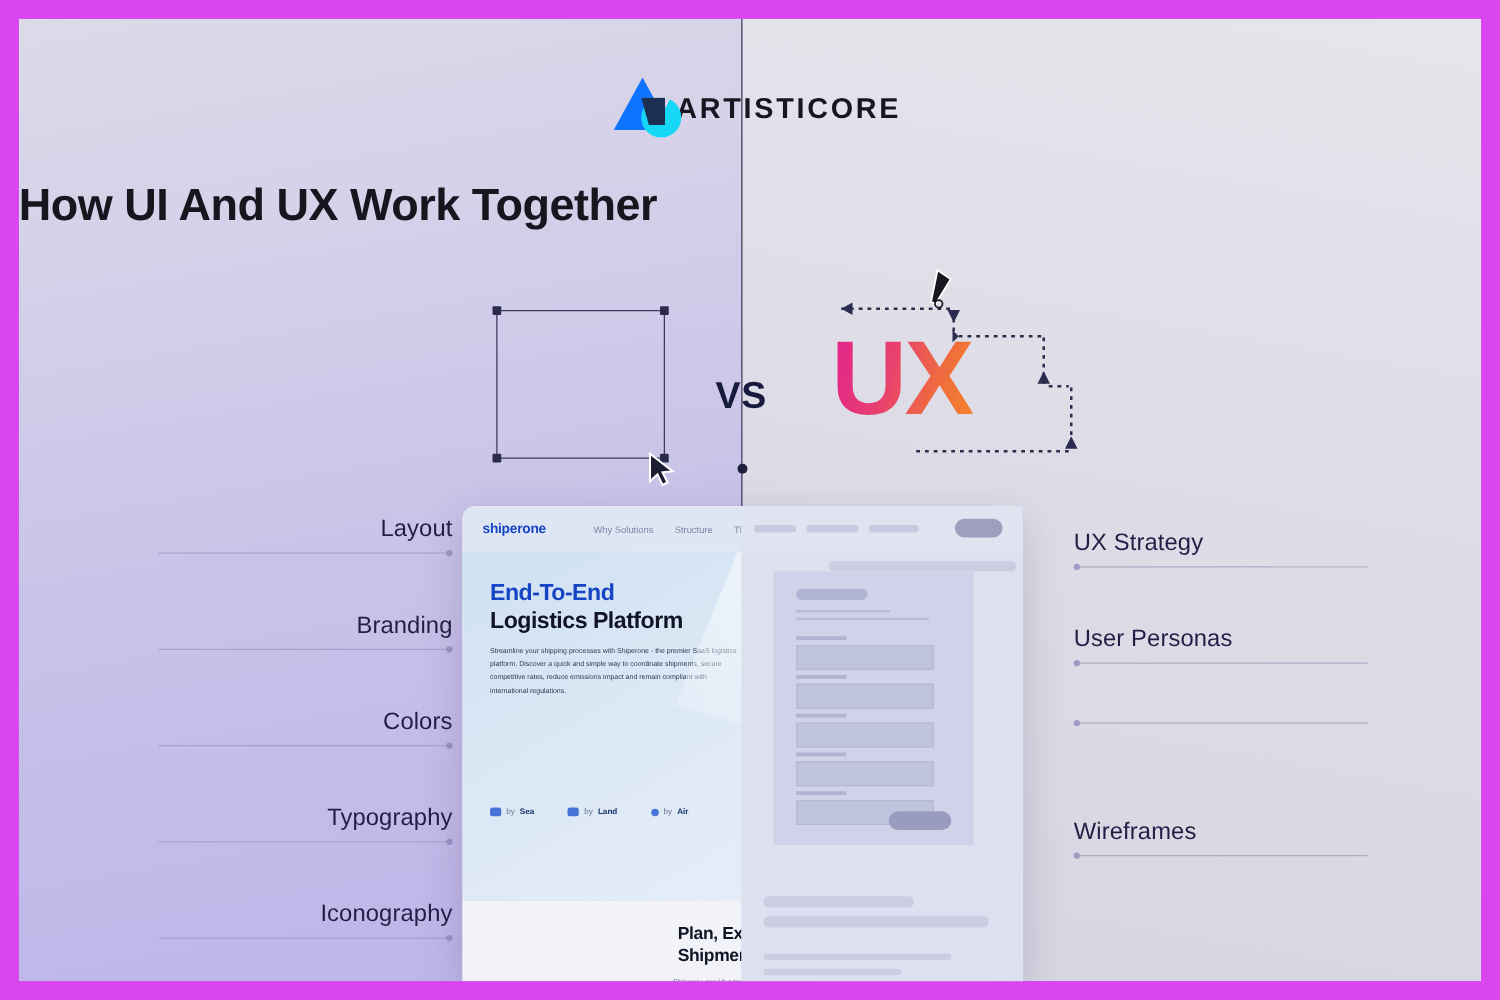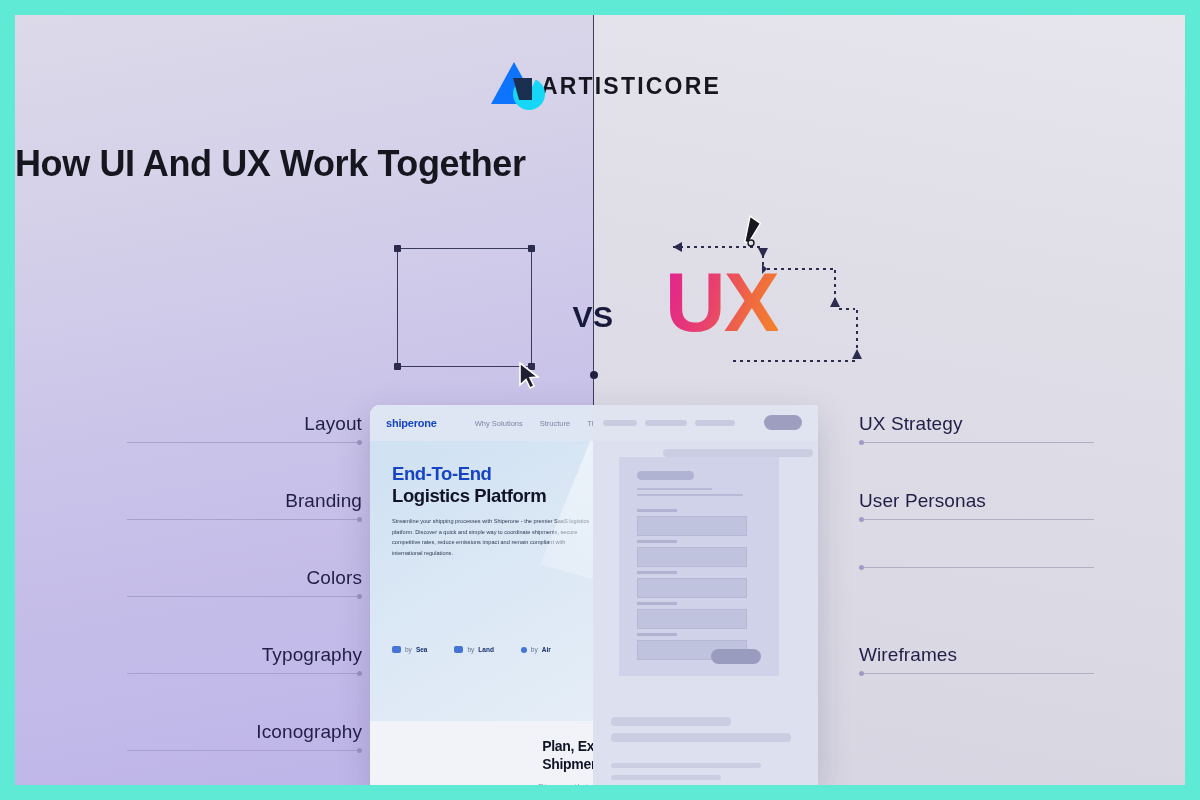--- a/index.html
+++ b/index.html
@@ -1,21 +1,21 @@
 <!DOCTYPE html>
 <html><head>
 <meta charset="utf-8">
 <style>
   html,body{margin:0;padding:0;}
   body{
     width:1200px;height:800px;overflow:hidden;
     font-family:"Liberation Sans",sans-serif;
     background:#0a6cfb;
   }
-  .frame{position:absolute;left:0;top:0;width:1200px;height:800px;background:#5eead4;}
+  .frame{position:absolute;left:0;top:0;width:1200px;height:800px;background:#d946ef;}
   .canvas{
     position:absolute;left:15px;top:15px;width:1170px;height:770px;
     overflow:hidden;
   }
   
   .bg-left{position:absolute;left:0;top:0;width:578px;height:770px;
     background:linear-gradient(170deg,#dcdae9 0%,#d3cfe9 28%,#c8c1e9 58%,#bdb4e8 100%);}
   .bg-right{position:absolute;left:578px;top:0;width:592px;height:770px;
     background:linear-gradient(190deg,#e6e5ec 0%,#dedde7 45%,#d6d5e1 100%);}
   .bg-left:after{content:"";position:absolute;inset:0;
@@ -60,21 +60,21 @@
   .ux-wrap{position:absolute;left:636px;top:200px;width:220px;height:170px;}
   .ux-text{position:absolute;left:14px;top:45px;font-size:84px;font-weight:800;line-height:1;
     letter-spacing:-2px;
     background:linear-gradient(105deg,#e0228f 0%,#e8416e 42%,#ef6a3f 72%,#f4852a 100%);
     -webkit-background-clip:text;background-clip:text;color:transparent;}
   .pen{position:absolute;left:88px;top:0px;width:24px;height:36px;}
 
   
   .list{position:absolute;top:398px;width:235px;}
   .list.left{left:112px;text-align:right;}
-  .list.right{left:844px;text-align:left;}
+  .list.right{left:844px;text-align:left;margin-top:11px;}
   .li{height:77px;position:relative;}
   .li .lbl{font-size:19px;color:#221f47;display:block;padding-bottom:7px;letter-spacing:.1px;}
   .li .rule{position:relative;height:1.3px;background:#9f98c4;opacity:.75;}
   .list.right .li .rule{background:#a3a0bd;}
   .li .rule:after{content:"";position:absolute;top:-2px;width:5px;height:5px;border-radius:50%;
     background:#8e87b8;}
   .list.left .li .rule:after{right:0;}
   .list.right .li .rule:after{left:0;}
 
   

